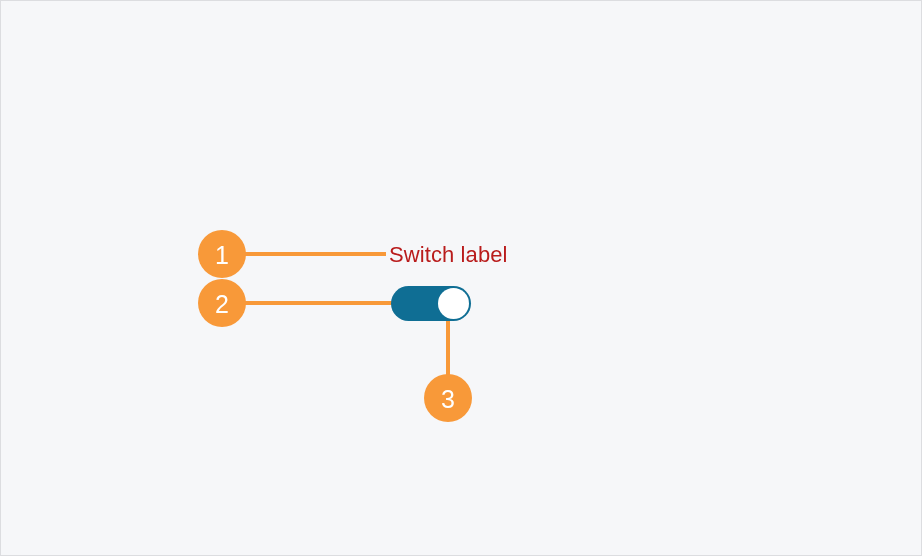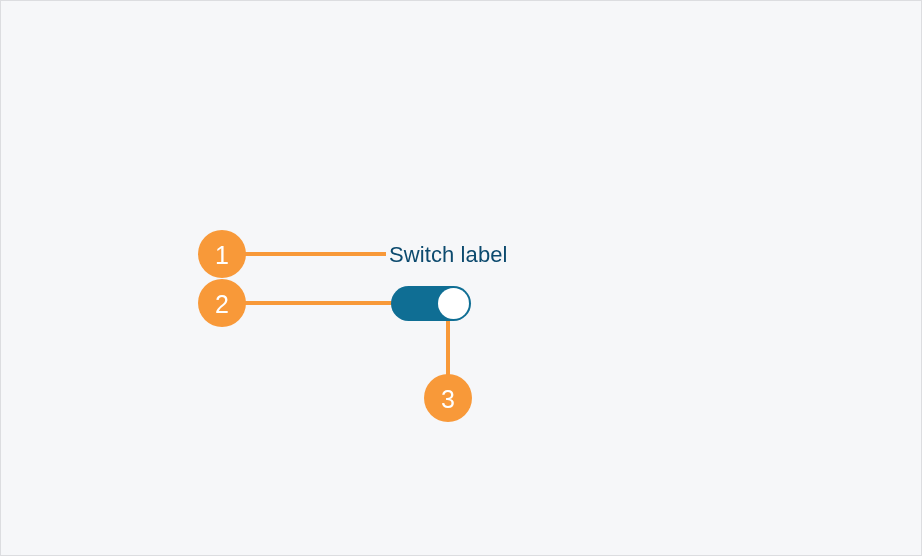--- a/index.html
+++ b/index.html
@@ -111,21 +111,21 @@
     </g>
 
     <g>
       <circle class="badge-circle" cx="447" cy="397" r="24" style="fill: rgb(248, 153, 57);"></circle>
       <text class="badge-num" x="447" y="398" style="fill: rgb(255, 255, 255);">3</text>
     </g>
   </svg>
 
   <div id="switch-component">
 
-    <span id="switch-label" style="color: #0c4a6e;">Switch label</span>
+    <span id="switch-label" style="color: #b91c1c;">Switch label</span>
 
     <div id="switch-control" style="background: rgb(15, 110, 148);">
       <div id="switch-knob" style="background: rgb(255, 255, 255);"></div>
     </div>
 
   </div>
 
 </div>
 
 </body></html>

